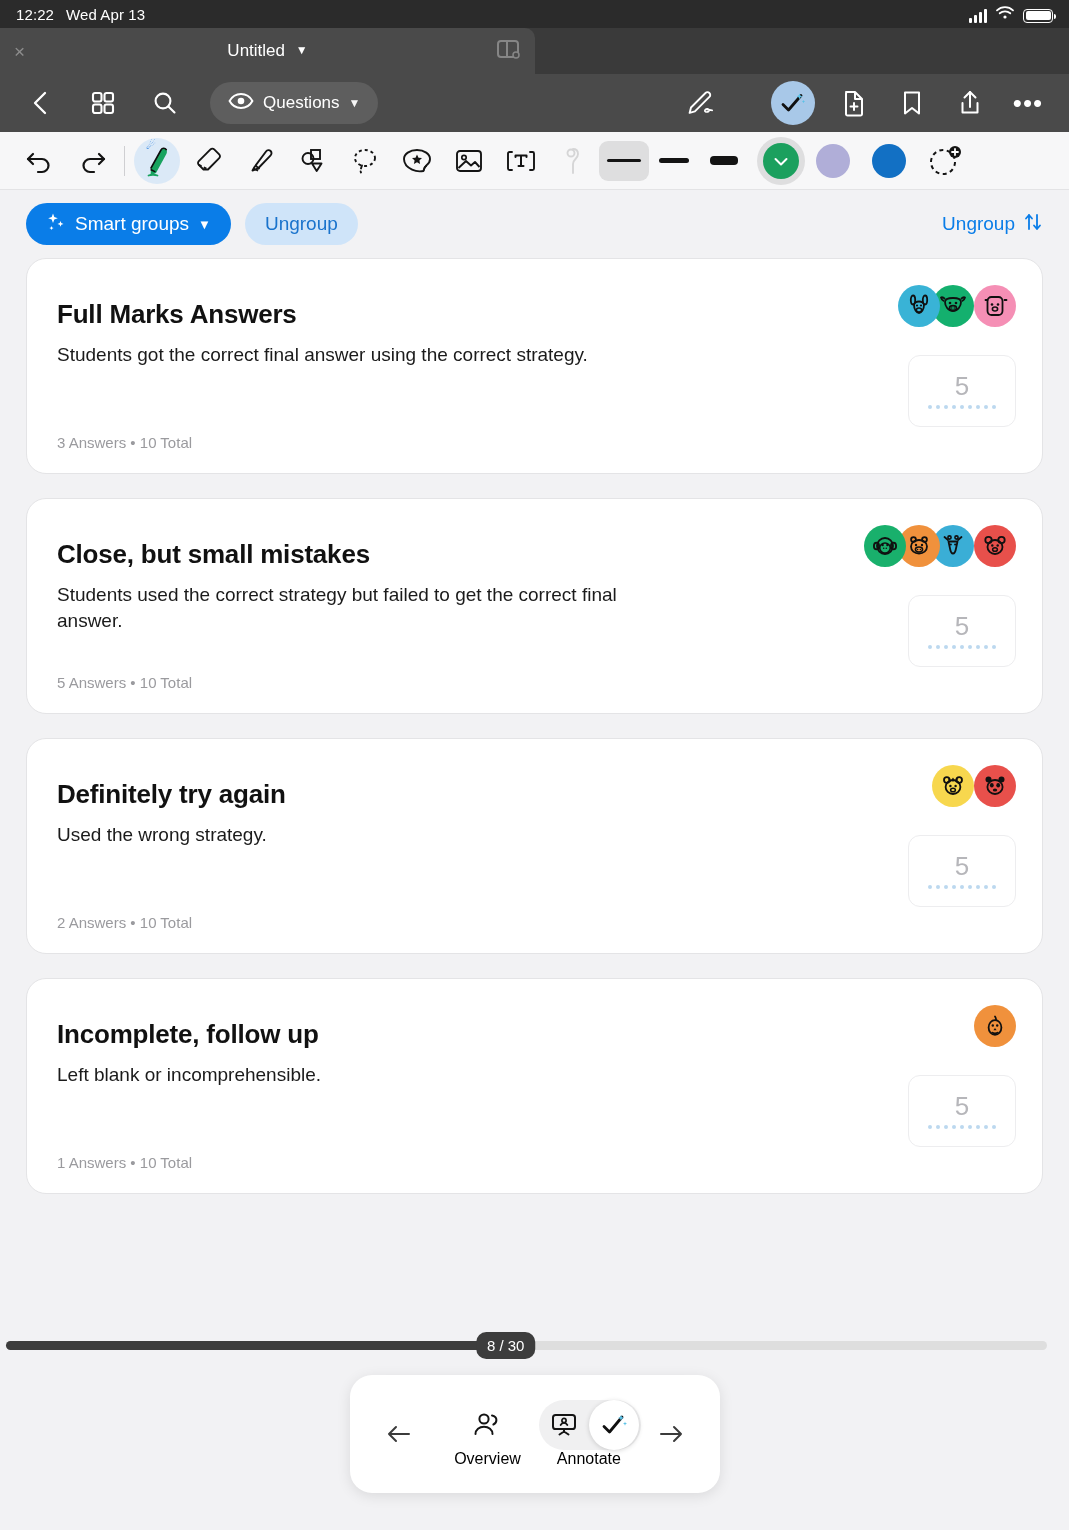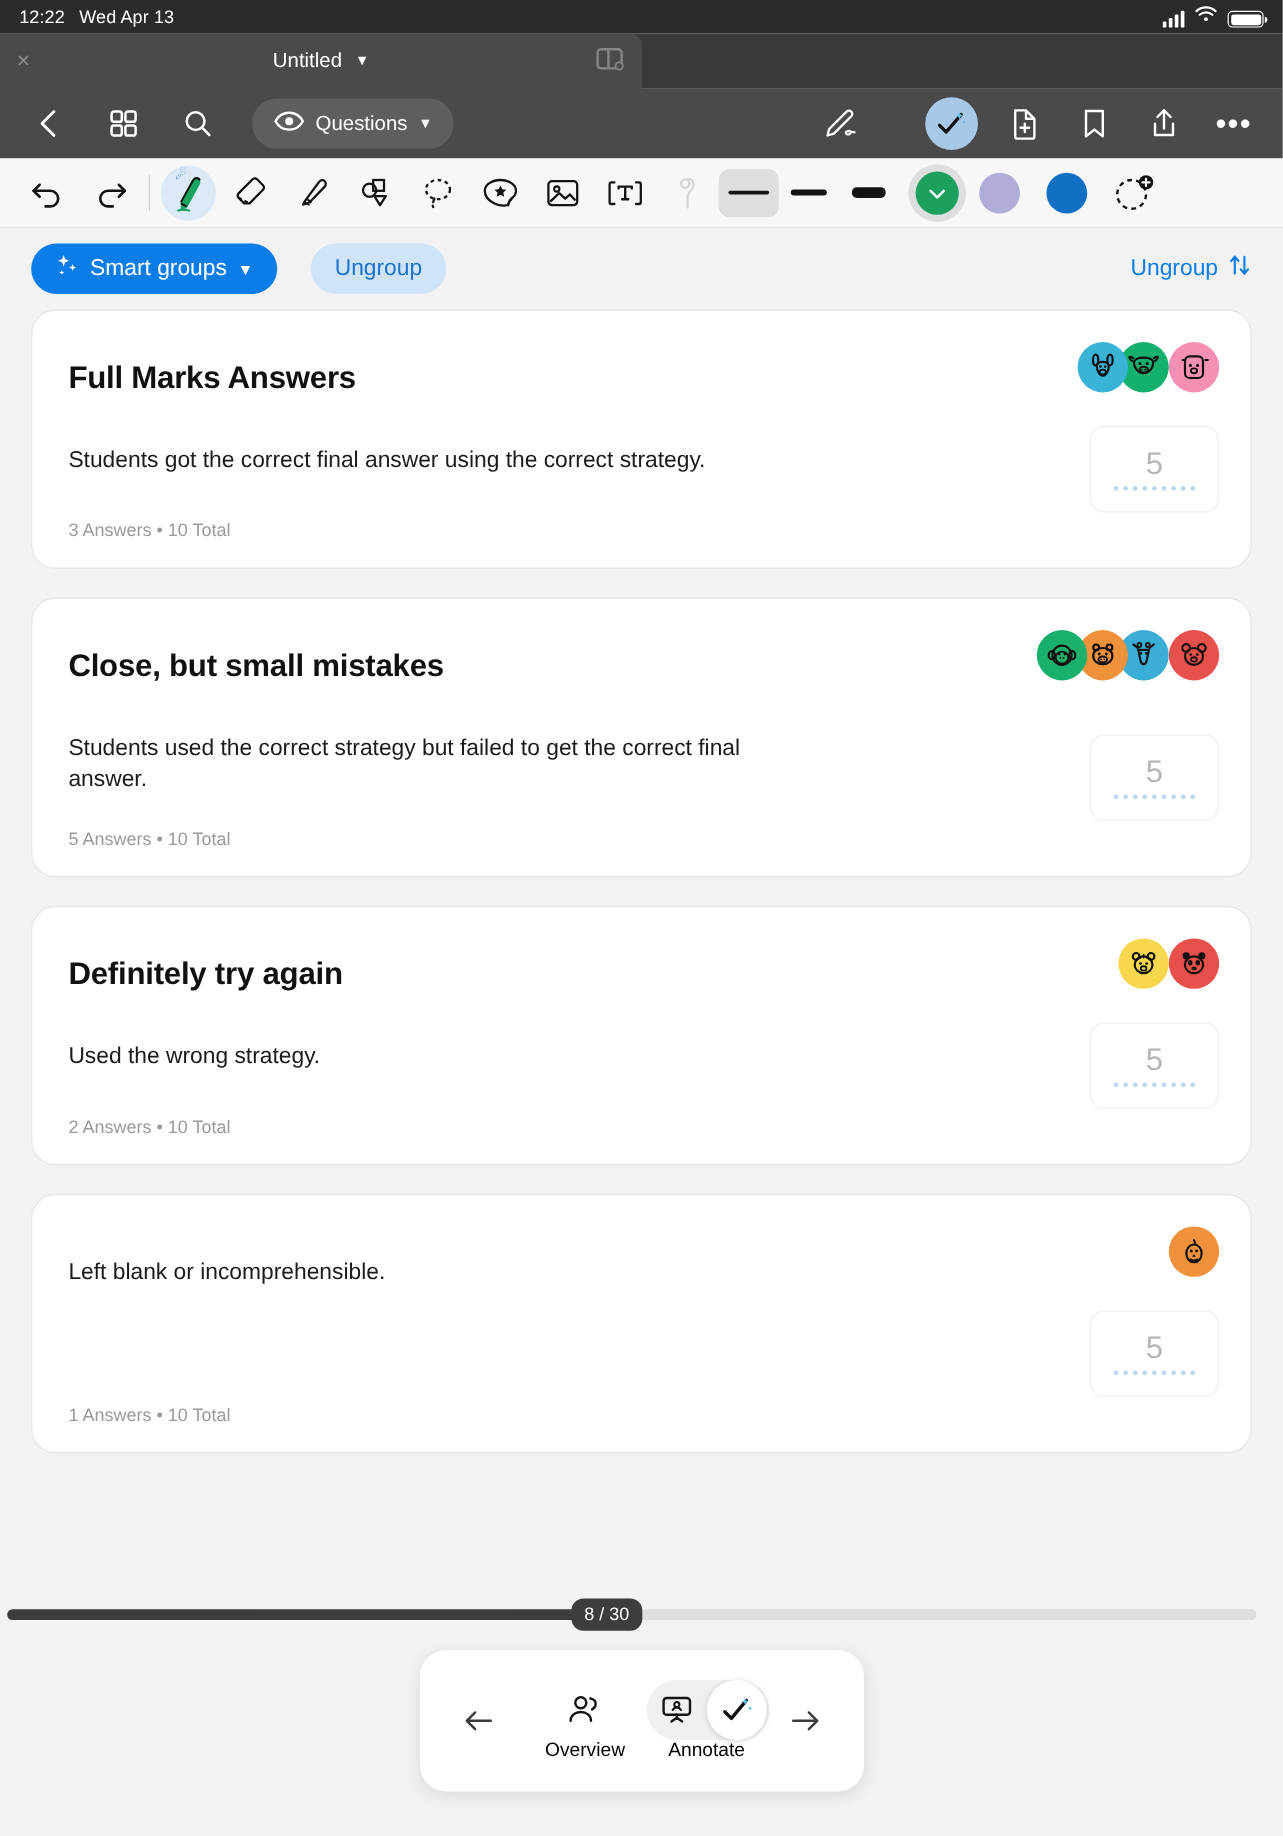--- a/index.html
+++ b/index.html
@@ -109,21 +109,21 @@
   .swatch {
     width: 36px; height: 36px; border-radius: 50%;
     display: flex; align-items: center; justify-content: center;
   }
   .swatch-plain { width: 34px; height: 34px; border-radius: 50%; margin: 0 11px; }
   .swatch-add { width: 34px; height: 34px; margin: 0 11px; position: relative; }
 
   
   .grouprow {
     height: 68px; display: flex; align-items: center;
-    padding: 0 26px; gap: 28px; background: #f2f2f4;
+    padding: 0 26px; gap: 14px; background: #f2f2f4;
   }
   .btn-smart {
     display: flex; align-items: center; gap: 9px;
     background: #0a7de8; color: #fff; border-radius: 21px;
     height: 42px; padding: 0 20px; font-size: 19px; font-weight: 500;
   }
   .btn-smart .chev { font-size: 13px; }
   .btn-ungroup {
     background: #cfe4f9; color: #1a73cc; border-radius: 21px;
     height: 42px; padding: 0 20px; font-size: 19px;
@@ -134,21 +134,21 @@
     display: flex; align-items: center; gap: 8px;
   }
 
   
   .cards { padding: 0 26px; display: flex; flex-direction: column; gap: 24px; }
   .card {
     background: #ffffff; border: 1px solid #e4e4e6;
     border-radius: 20px; position: relative;
     padding: 40px 30px 22px 30px;
     min-height: 216px;
-    display: flex; flex-direction: column; gap: 29px;
+    display: flex; flex-direction: column;
   }
   .card-title { font-size: 26px; font-weight: 700; color: #111; letter-spacing: -.2px; }
   .card-desc {
     font-size: 19px; color: #1b1b1b; margin-top: 12px;
     line-height: 1.35; max-width: 620px;
   }
   .card-meta {
     font-size: 15px; color: #9a9a9e; margin-top: auto;
   }
   .avatars {
@@ -618,20 +618,21 @@
           <i></i>
           <i></i>
           <i></i>
           <i></i>
           <i></i>
         </span>
     </div>
   </div>
 
   <div class="card">
+    <div class="card-title">Incomplete, follow up</div>
     <div class="card-desc">Left blank or incomprehensible.</div>
     <div class="card-meta">1 Answers  •  10 Total</div>
     <div class="avatars">
       <div class="avatar" style="background:#f0913c">
         <svg width="26" height="26" viewBox="0 0 26 26" fill="none">
             <path d="M13 3.5c1 1.5 1.2 2.6 1 3.6" stroke="#101010" stroke-width="1.7" stroke-linecap="round"></path>
             <ellipse cx="13" cy="14.5" rx="6.4" ry="7.4" stroke="#101010" stroke-width="1.8"></ellipse>
             <circle cx="10.8" cy="12.5" r="1.2" fill="#101010"></circle>
             <circle cx="15.2" cy="12.5" r="1.2" fill="#101010"></circle>
             <path d="m13 15 1.6 2.2h-3.2L13 15Z" fill="#101010"></path>

